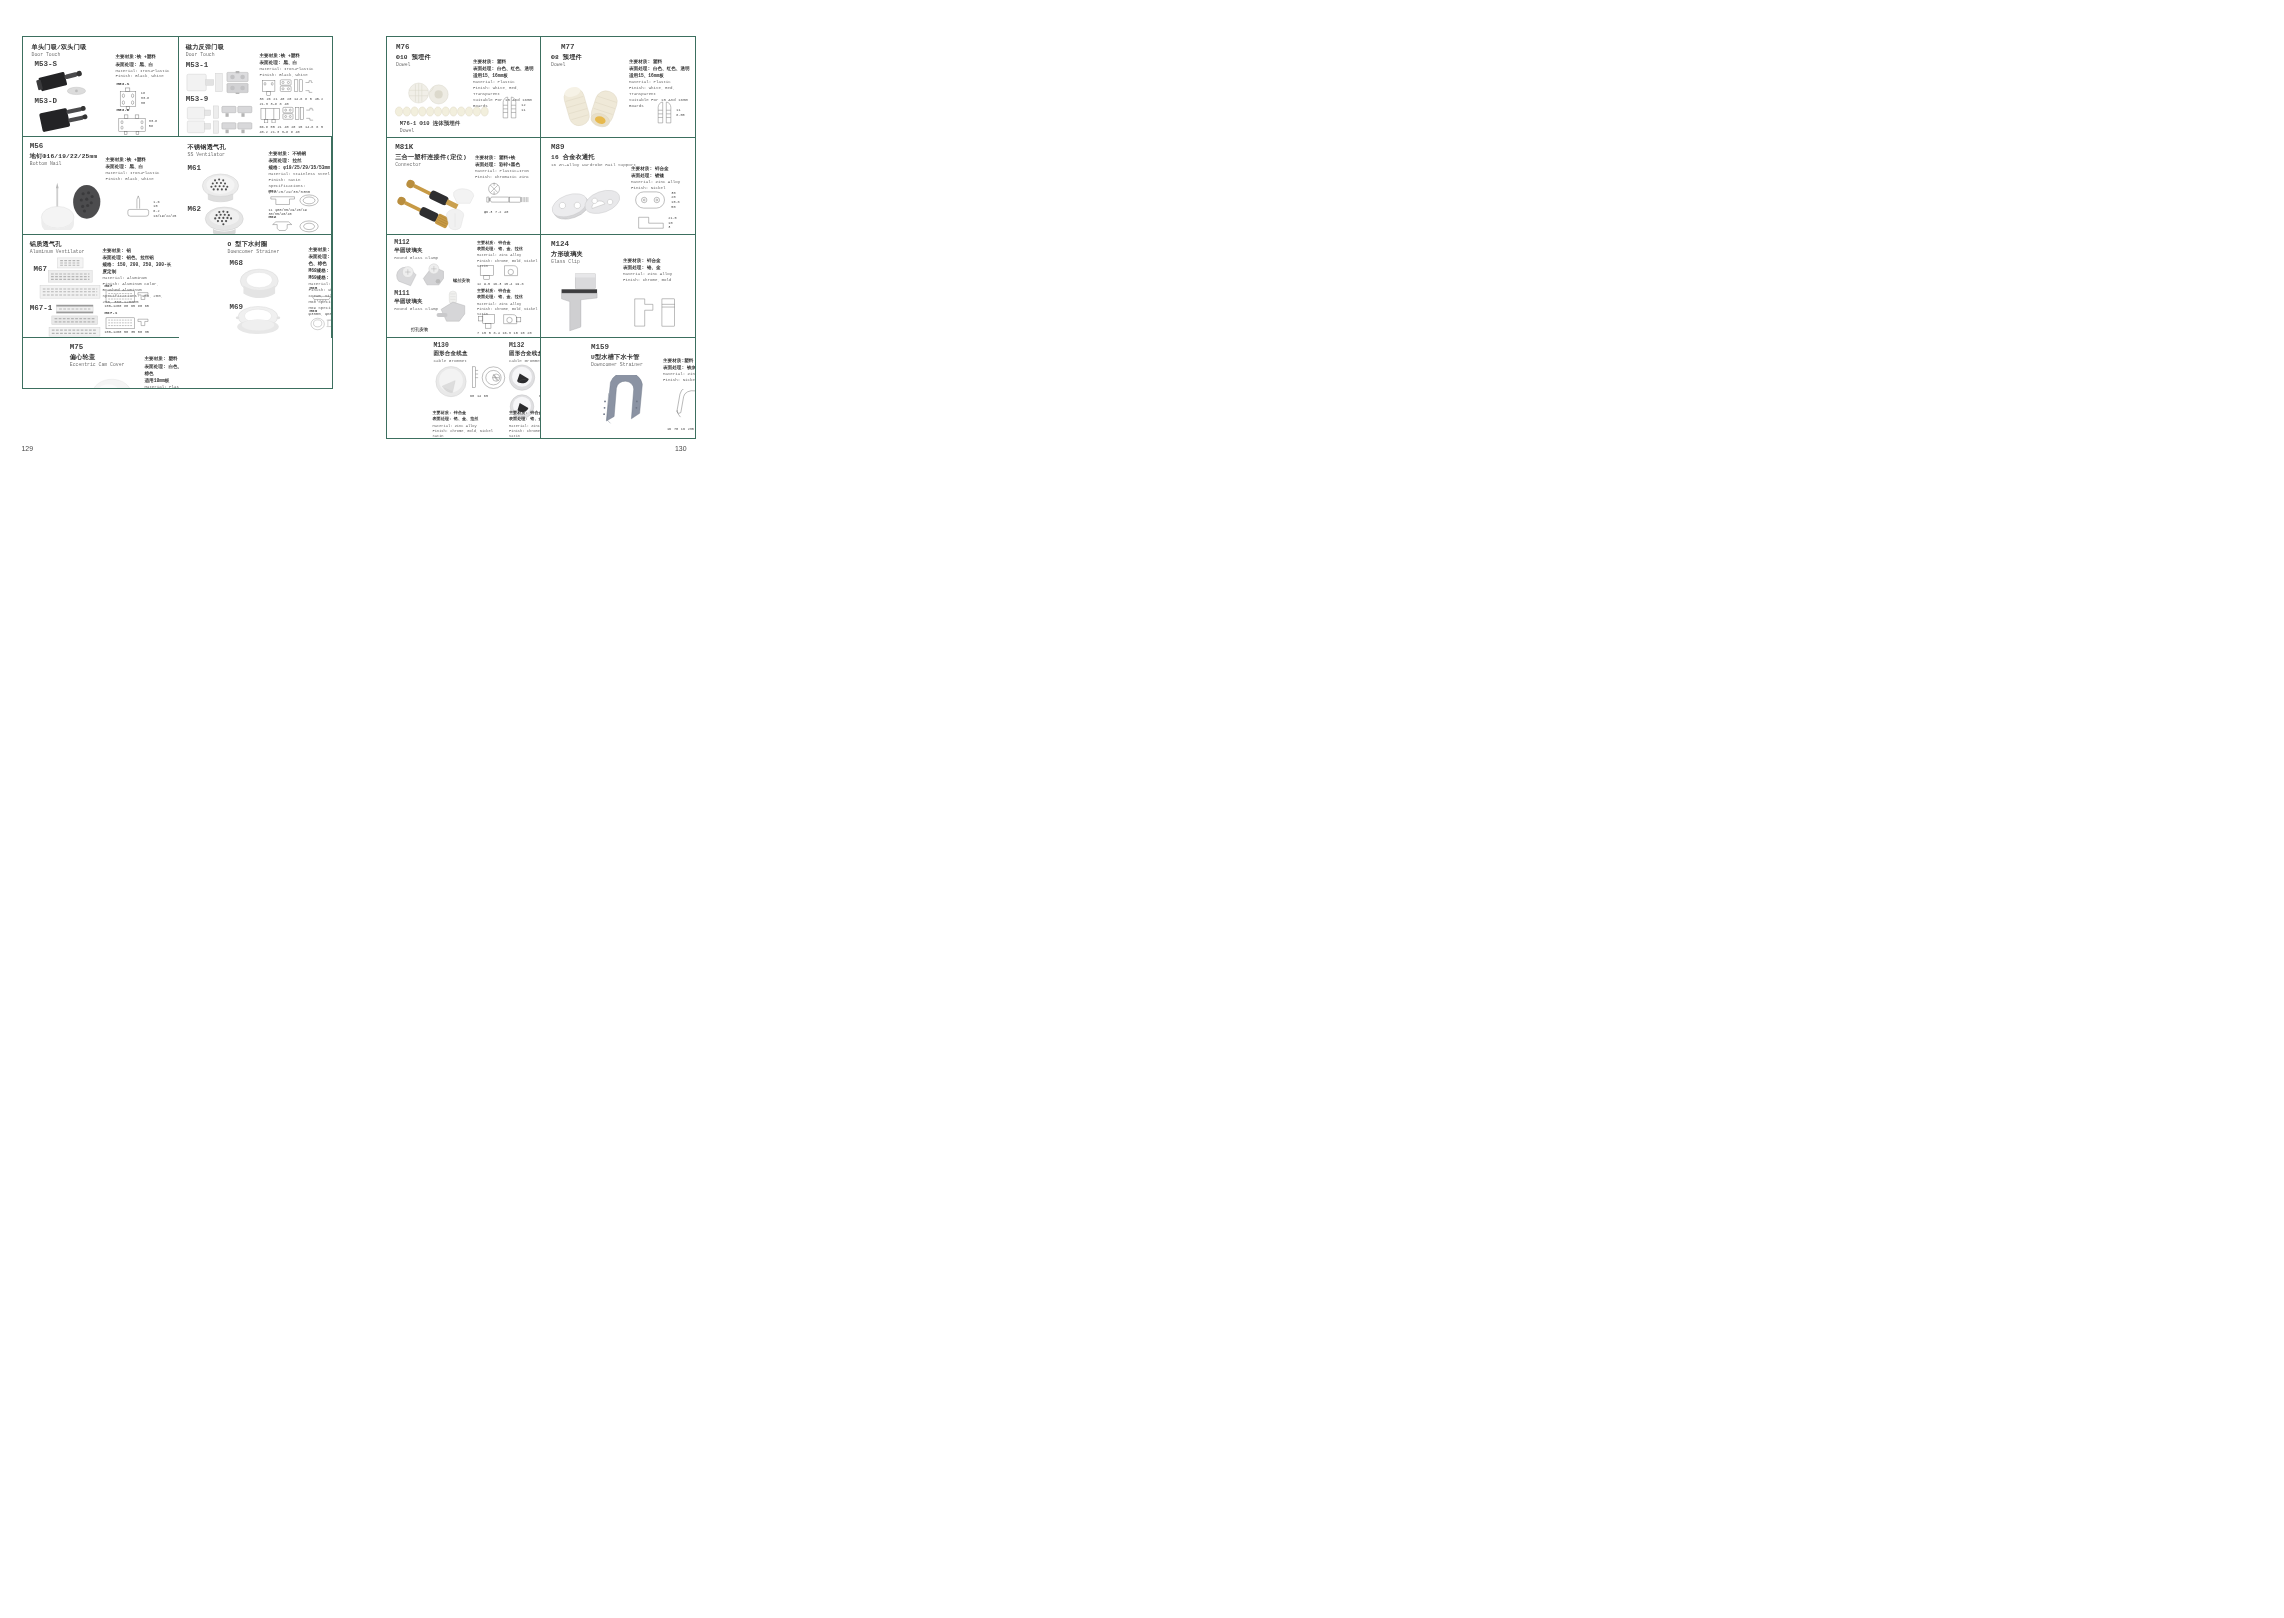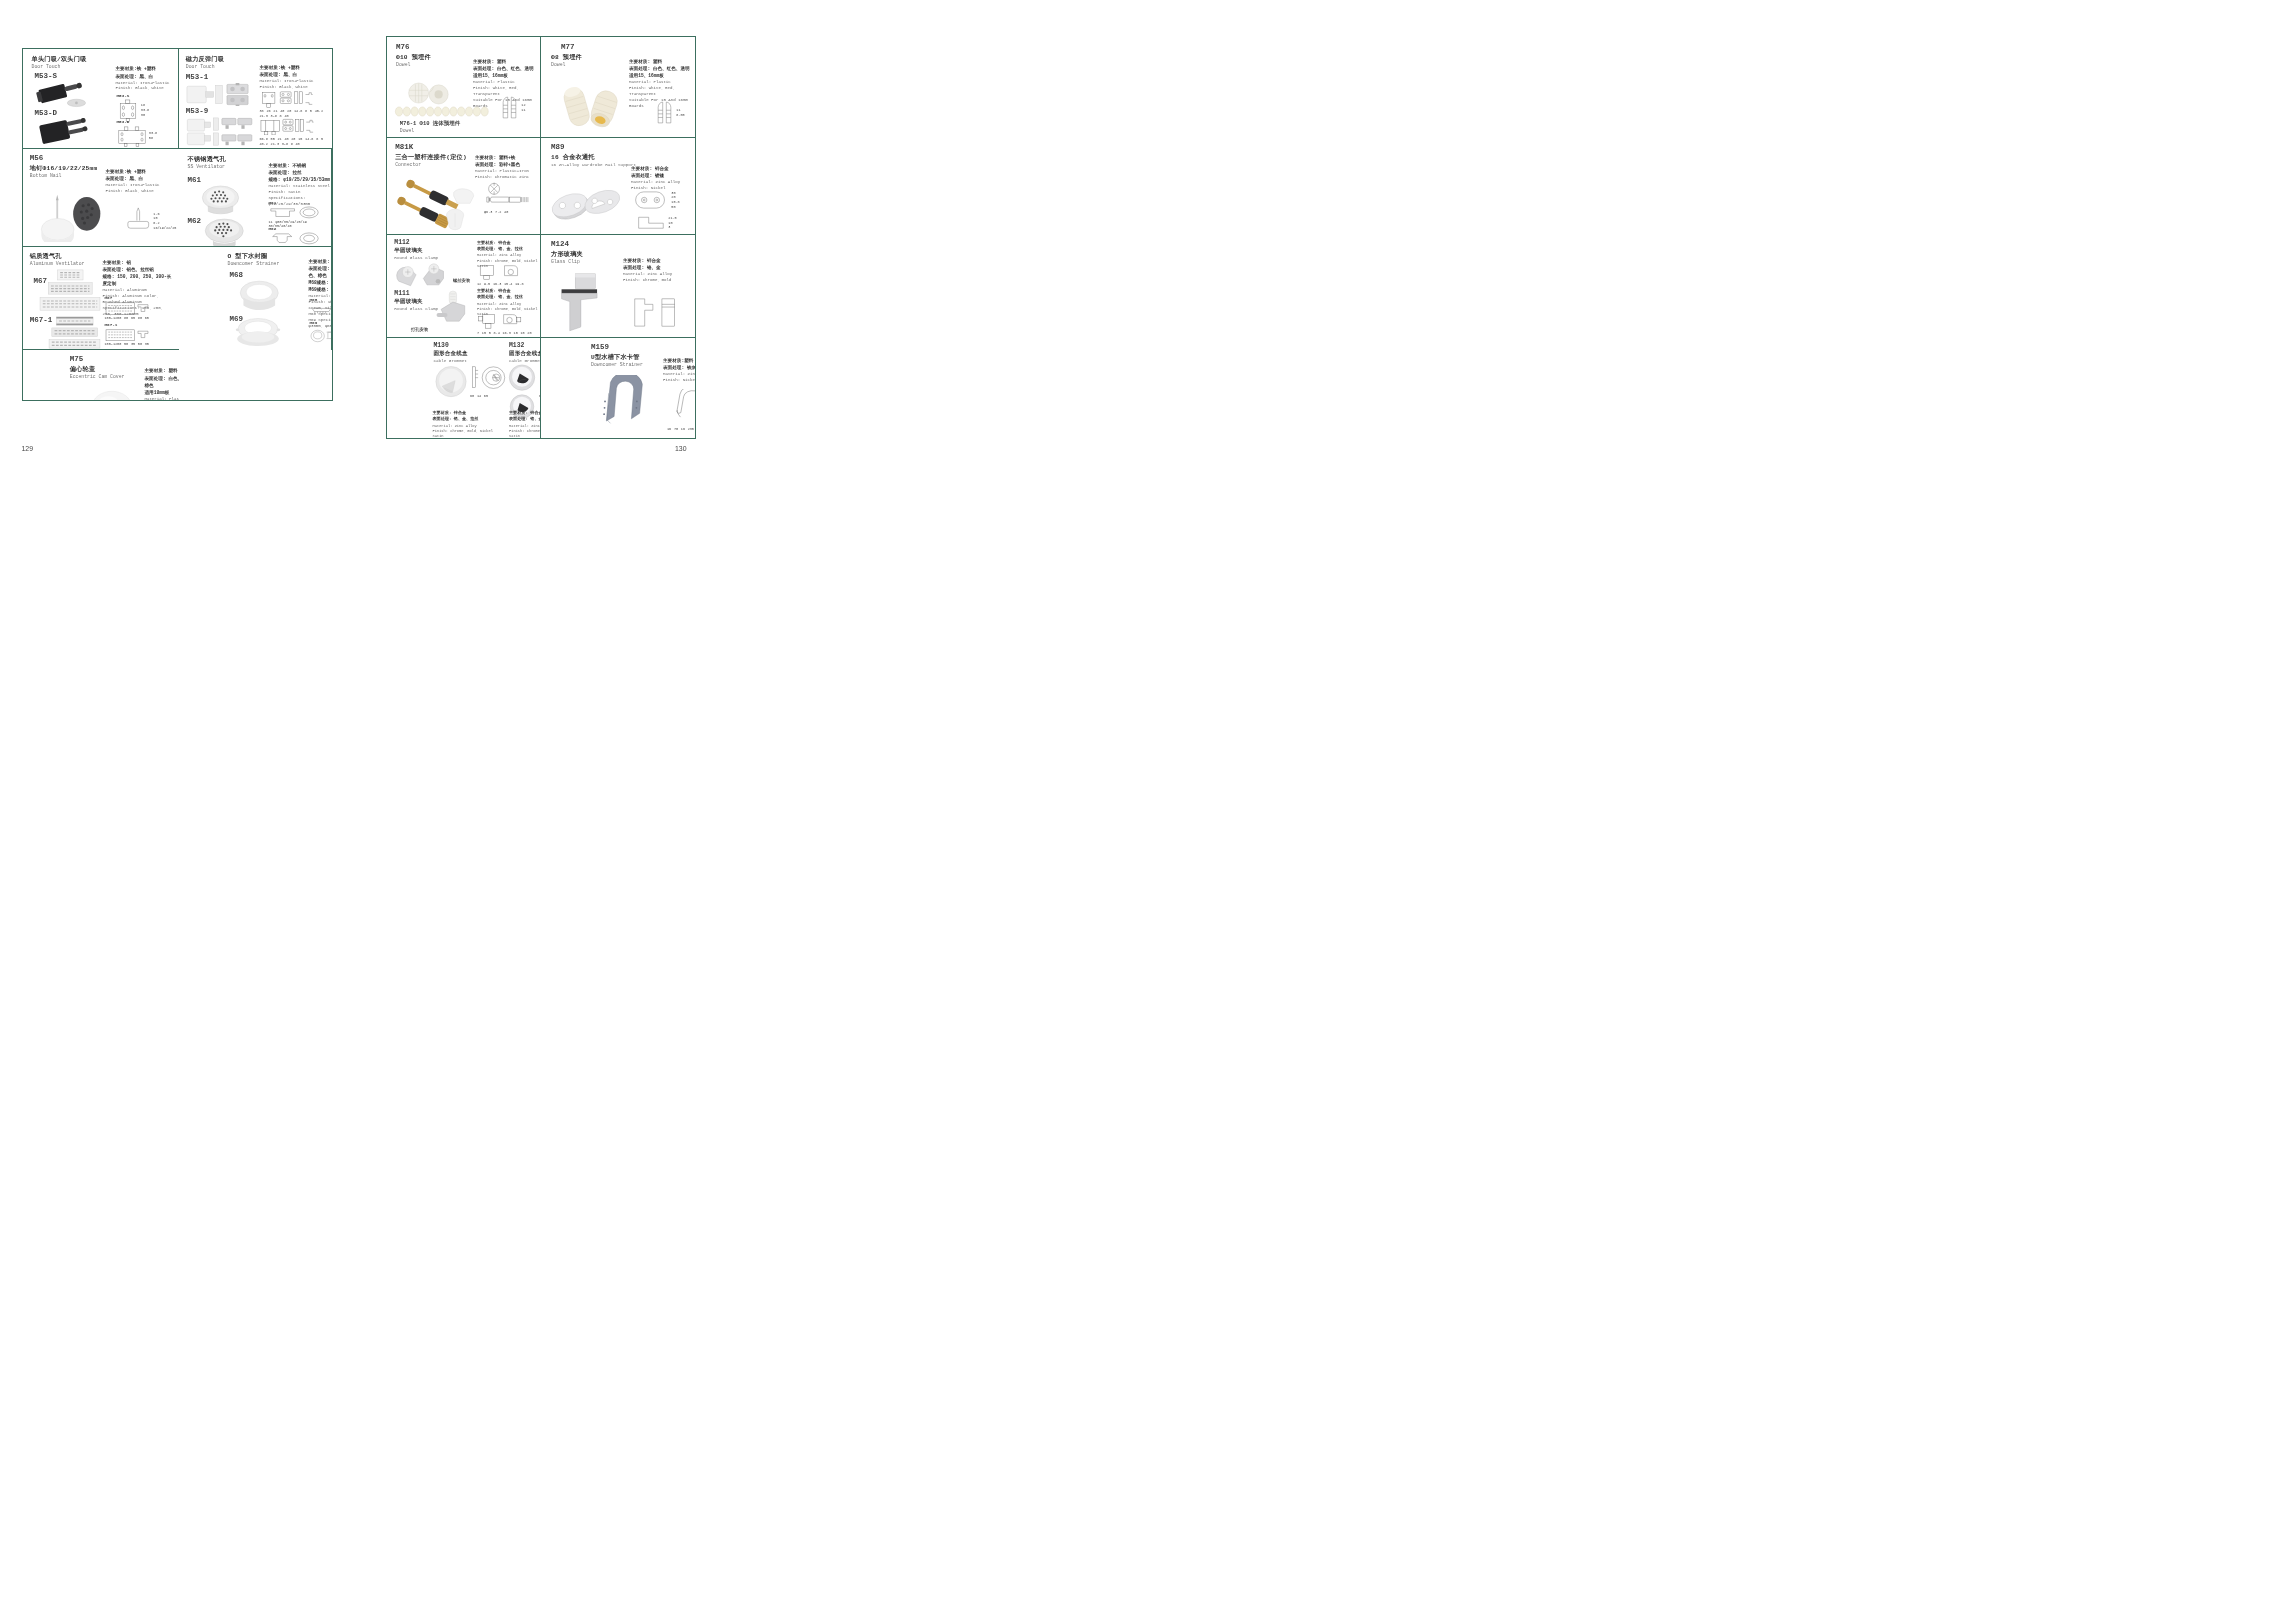--- a/index.html
+++ b/index.html
@@ -32,21 +32,21 @@
   .ln{fill:none;stroke:#6f6f6f;stroke-width:1;}
   .wire{fill:none;stroke:#bcbcbc;stroke-width:2.4;stroke-linejoin:round;}
   .dash{fill:none;stroke:#b5b5b5;stroke-width:2.4;stroke-dasharray:6 3;}
   .dash2{fill:none;stroke:#9a9a9a;stroke-width:1.4;stroke-dasharray:4 2;}
 </style>
 </head>
 <body>
 
 <div id="canvas">
 
-  <div class="tbl" style="left:21.5px;top:48px;width:311px;height:353px;grid-template-columns:156px 1fr;grid-template-rows:100px 98px 103px 1fr;">
+  <div class="tbl" style="left:21.5px;top:36px;width:311px;height:353px;grid-template-columns:156px 1fr;grid-template-rows:100px 98px 103px 1fr;">
 
     <div class="cell">
       <div class="abs" style="left:9px;top:5.5px">
         <div class="t-cn">单头门吸/双头门吸</div>
         <div class="t-en">Door Touch</div>
       </div>
       <div class="abs code" style="left:12px;top:23px">M53-S</div>
       <svg class="abs" style="left:13.7px;top:32px" width="53" height="26.5" viewBox="0 0 115 58">
         <g transform="rotate(-14 55 28)">
           <rect x="8" y="8" width="58" height="30" rx="3" fill="#232325"></rect>

